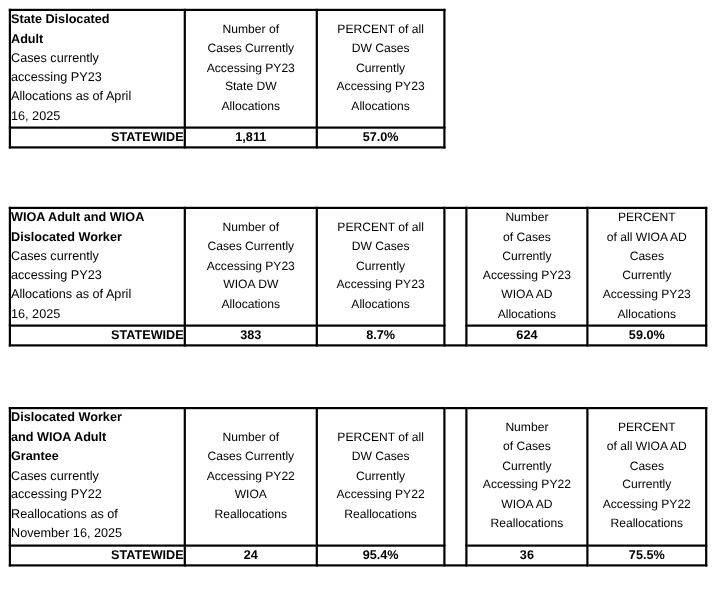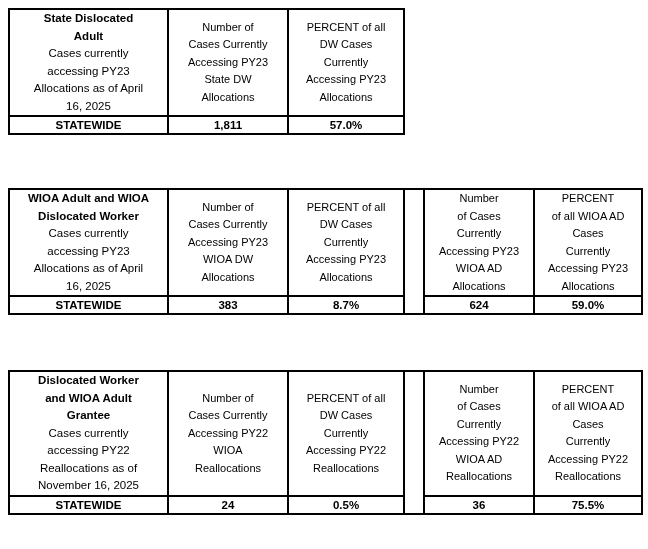--- a/index.html
+++ b/index.html
@@ -30,40 +30,40 @@
 
   table.wioa-table td {
     border: 2px solid #000000;
     padding: 0;
     vertical-align: middle;
     background: #ffffff;
   }
 
   
   .hdr-title {
-    text-align: center;
+    text-align: left;
     vertical-align: top;
     padding: 7px 6px 6px 7px;
     font-size: 11.5px;
     line-height: 17.5px;
   }
   .hdr-title .bold-line {
     font-weight: bold;
   }
   .hdr-col {
     text-align: center;
     vertical-align: middle;
     padding: 6px 4px;
     font-size: 11px;
     line-height: 17.5px;
   }
 
   
   .row-label {
-    text-align: center;
+    text-align: right;
     padding: 6px 6px 6px 7px;
     font-size: 11.5px;
     font-weight: bold;
     line-height: 16px;
   }
   .row-value {
     text-align: center;
     padding: 6px 4px;
     font-size: 11.5px;
     font-weight: bold;
@@ -250,20 +250,20 @@
           <div>of all WIOA AD</div>
           <div>Cases</div>
           <div>Currently</div>
           <div>Accessing PY22</div>
           <div>Reallocations</div>
         </td>
       </tr>
       <tr>
         <td class="row-label">STATEWIDE</td>
         <td class="row-value">24</td>
-        <td class="row-value">0.5%</td>
+        <td class="row-value">95.4%</td>
         <td class="row-value">36</td>
         <td class="row-value">75.5%</td>
       </tr>
     </tbody>
   </table>
 
 </div>
 
 </body></html>

